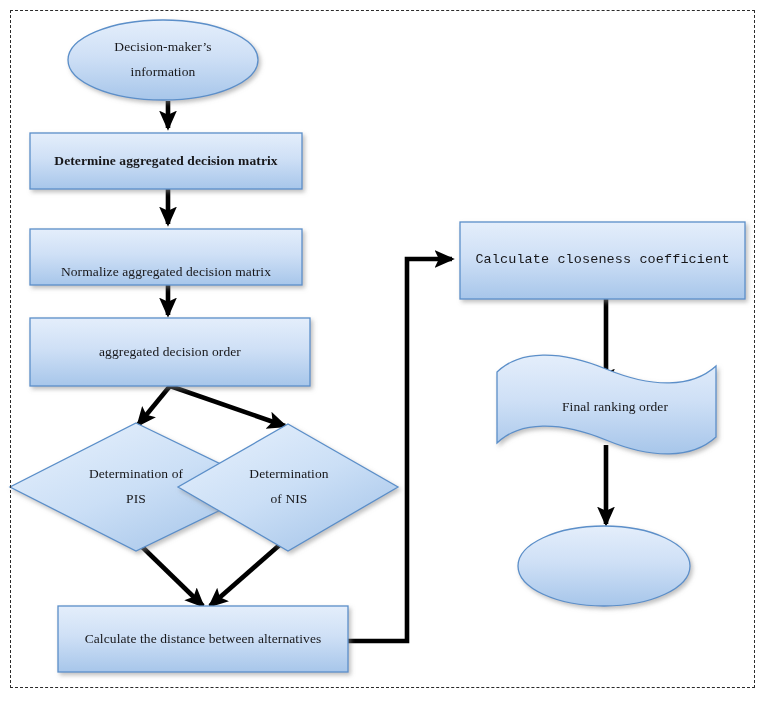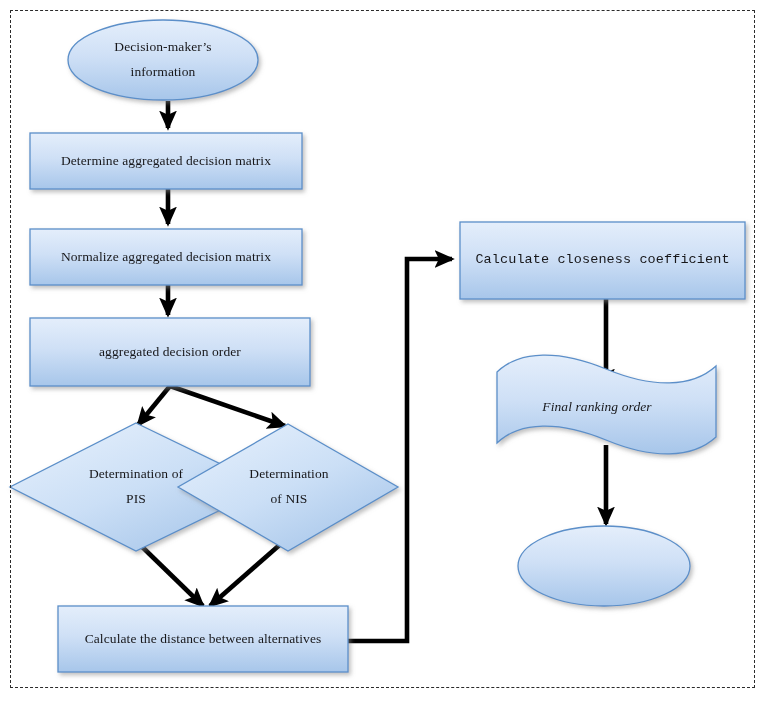--- a/index.html
+++ b/index.html
@@ -112,25 +112,25 @@
     <ellipse cx="604" cy="566" rx="86" ry="40" fill="url(#shapeGrad)" stroke="#5b8fc9" stroke-width="1.3" filter="url(#softShadow)"></ellipse>
   </svg>
 
   <div id="frame"></div>
 
   <div class="node-label" style="left:68px; top:20px; width:190px; height:80px;">
     <span>Decision-maker’s</span>
     <span>information</span>
   </div>
 
-  <div class="node-label" style="left:30px; top:133px; width:272px; height:56px;">
+  <div class="node-label" style="left:30px; top:133px; width:272px; height:56px;font-weight:bold;">
     <span>Determine aggregated decision matrix</span>
   </div>
 
-  <div class="node-label" style="left:30px; top:229px; width:272px; height:56px;">
+  <div class="node-label" style="left:30px; top:229px; width:272px; height:56px;justify-content:flex-end;">
     <span>Normalize aggregated decision matrix</span>
   </div>
 
   <div class="node-label" style="left:30px; top:318px; width:280px; height:68px;">
     <span>aggregated decision order</span>
   </div>
 
   <div class="node-label" style="left:46px; top:447px; width:180px; height:80px;">
     <span>Determination of</span>
     <span>PIS</span>
@@ -142,18 +142,18 @@
   </div>
 
   <div class="node-label" style="left:58px; top:606px; width:290px; height:66px;gap:31px;">
     <span>Calculate the distance between alternatives</span>
   </div>
 
   <div class="node-label" style="left:460px; top:222px; width:285px; height:77px;font-family:Liberation Mono, monospace;">
     <span>Calculate closeness coefficient</span>
   </div>
 
-  <div class="node-label" style="left:479px; top:372px; width:236px; height:71px;font-style:italic;">
+  <div class="node-label" style="left:497px; top:372px; width:236px; height:71px;">
     <span>Final ranking order</span>
   </div>
 
 
 </div>
 
 </body></html>

